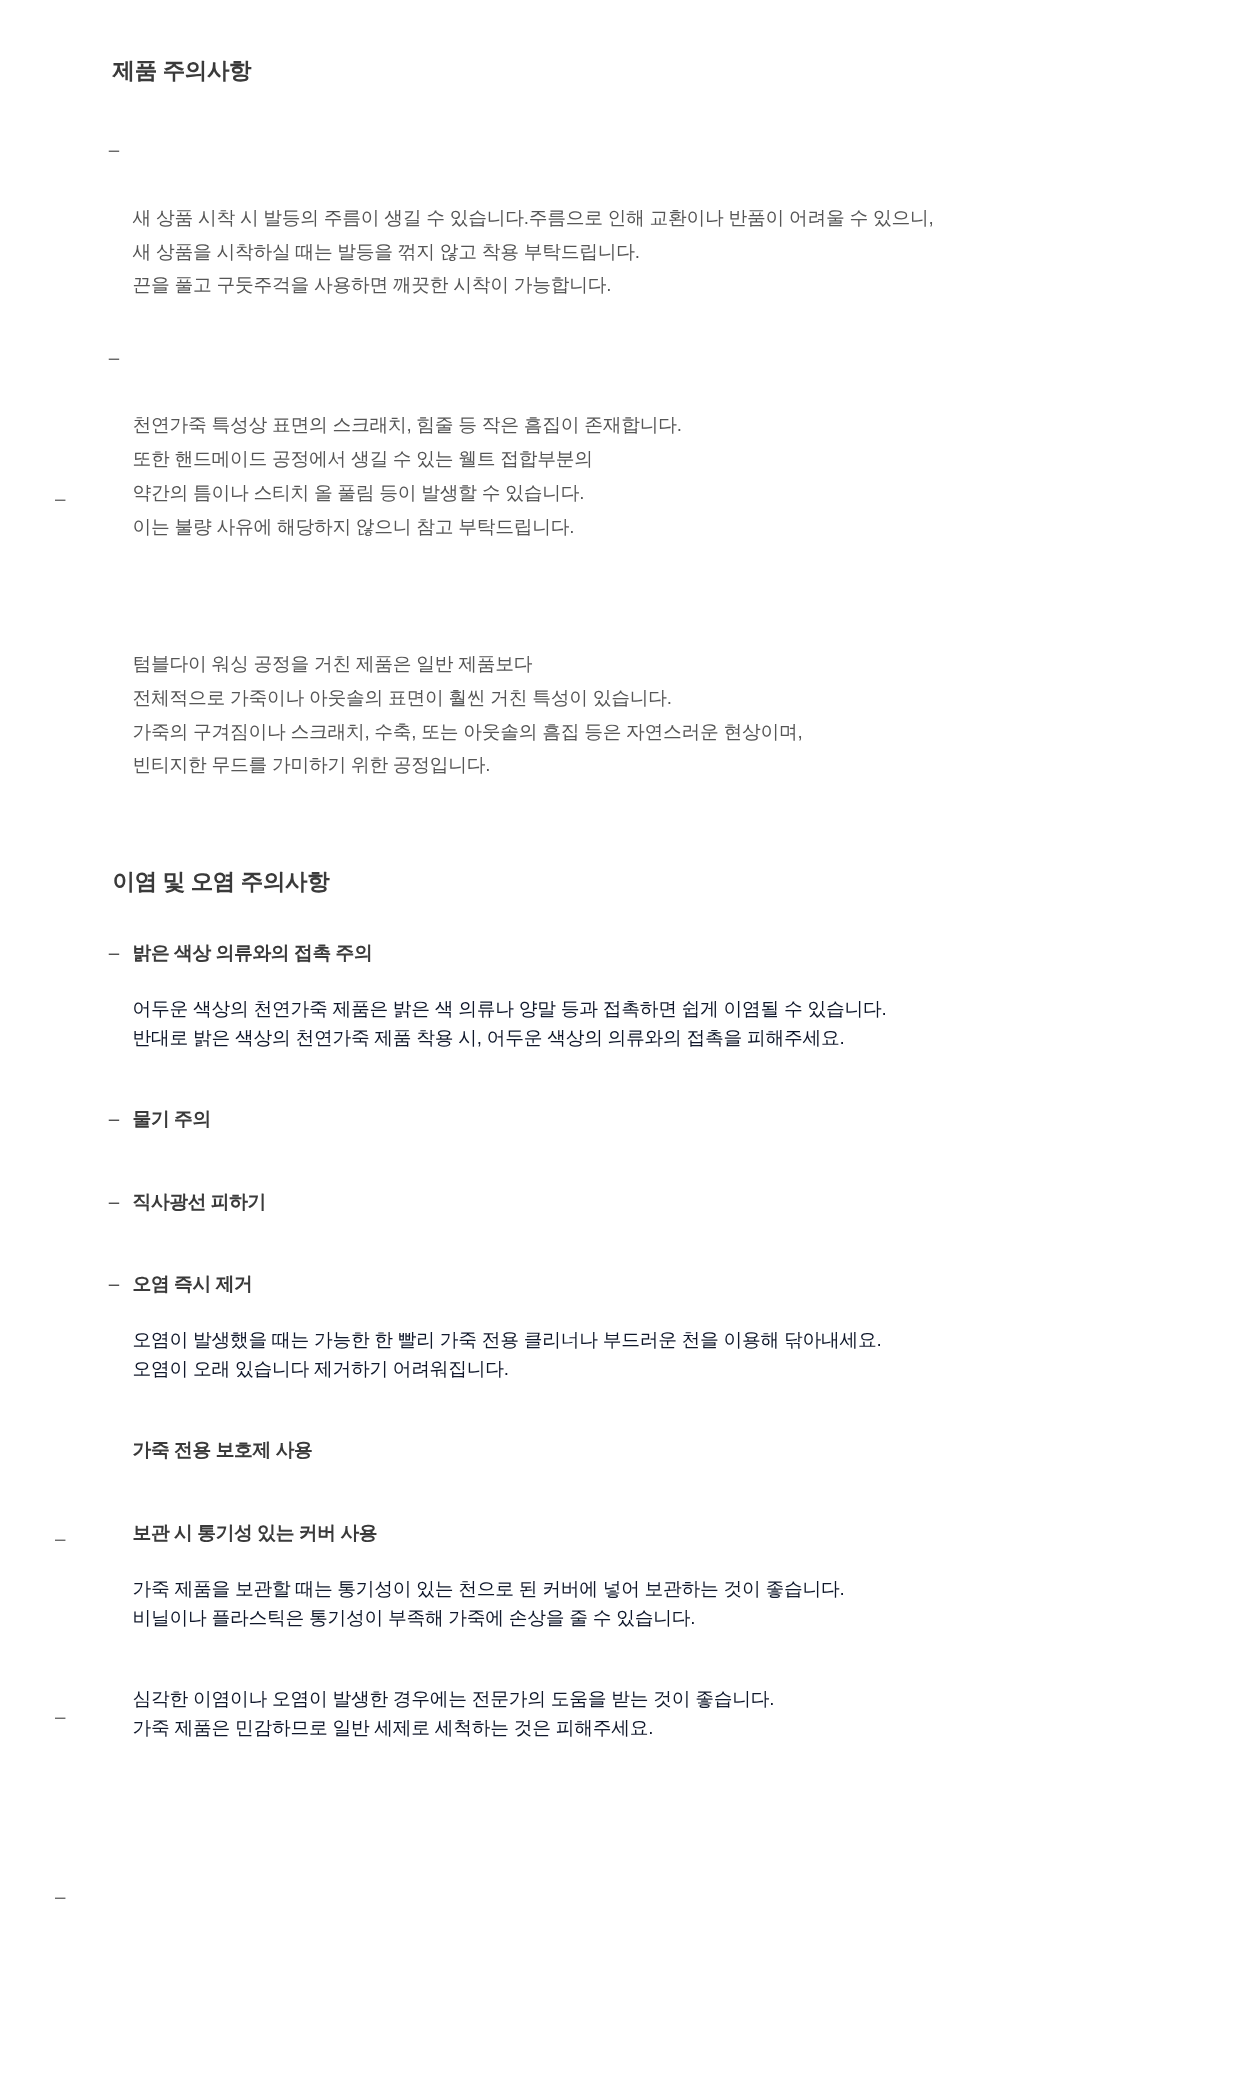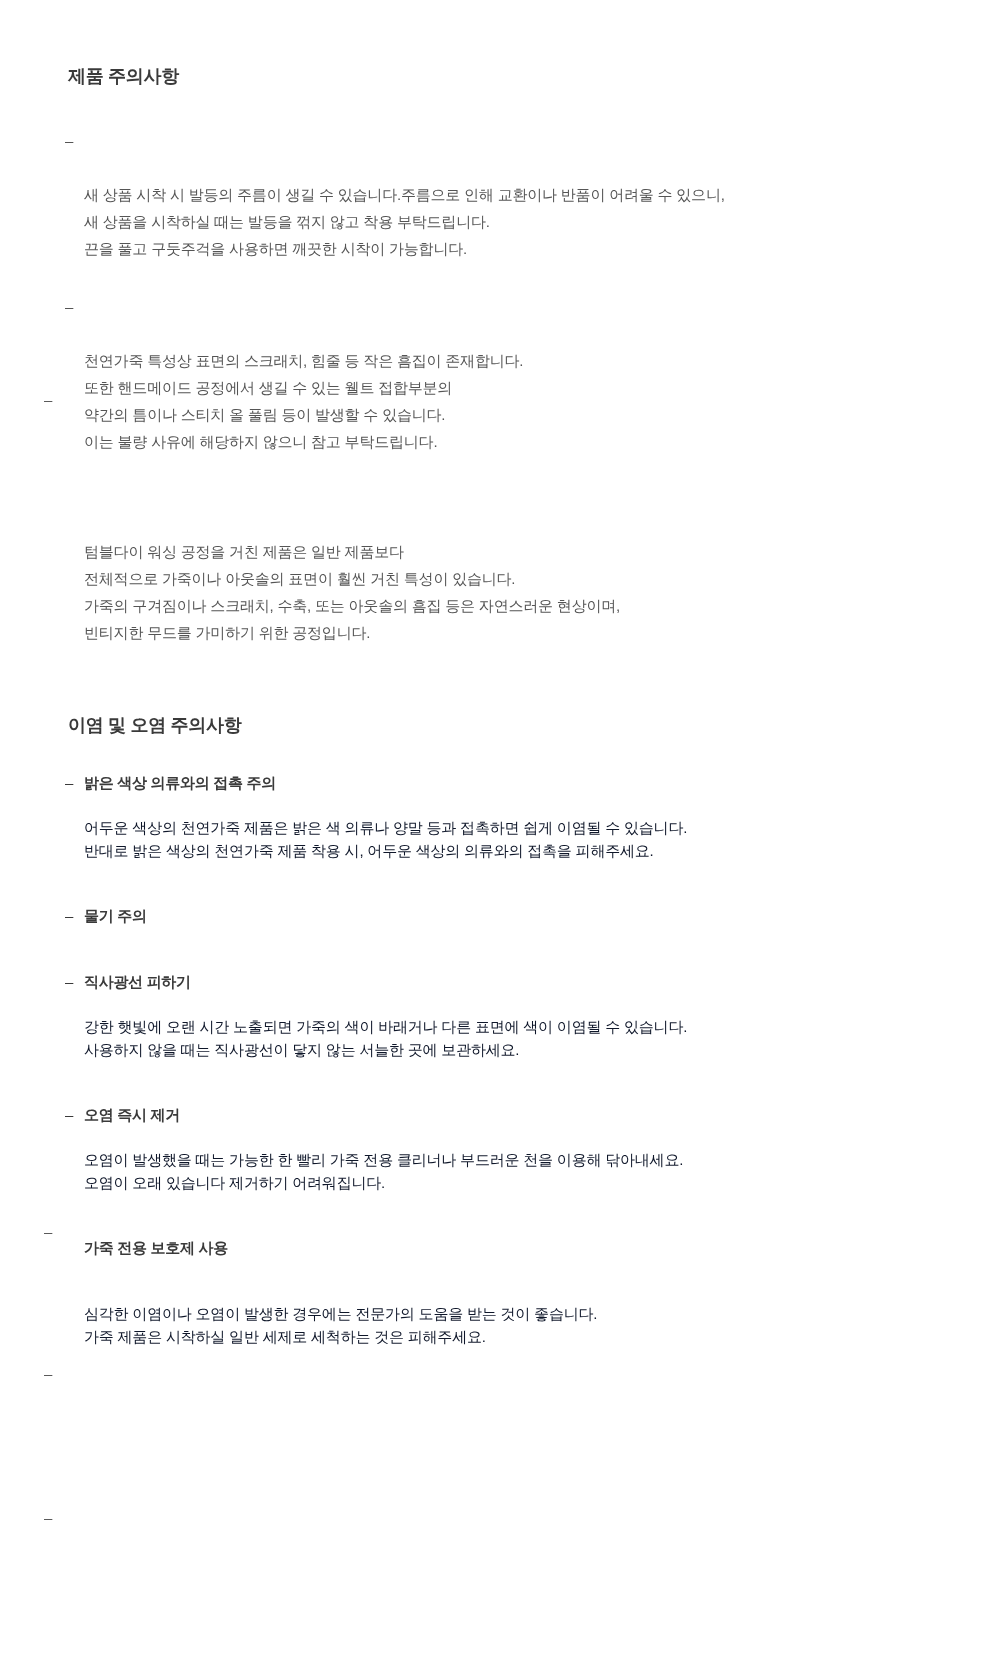--- a/index.html
+++ b/index.html
@@ -7,22 +7,21 @@
     width: 991px;
     height: 1679px;
     background: #ffffff;
     font-family: "Liberation Sans", "DejaVu Sans", sans-serif;
     position: relative;
     overflow: hidden;
   }
   .wrap {
     position: relative;
     box-sizing: border-box;
-    padding: 43px 50px 0 84px;
-    margin-top: 20px;
+    padding: 43px 50px 0 106px;
   }
   .section-title {
     margin: 0 0 0 -16px;
     font-size: 18px;
     line-height: 26px;
     font-weight: 700;
     color: #3a3a3a;
     letter-spacing: -0.3px;
   }
   .section-title.second { margin-top: 66px; }
@@ -126,44 +125,50 @@
         <span class="bullet-dash">–</span>
         <span>물기 주의</span>
       </div>
     </div>
 
     <div class="item">
       <div class="item-head">
         <span class="bullet-dash">–</span>
         <span>직사광선 피하기</span>
       </div>
-      <div class="item-body">강한 햇빛에 오랜 시간 노출되면 가죽의 색이 바래거나 다른 표면에 색이 이염될 수 있습니다.
-사용하지 않을 때는 직사광선이 닿지 않는 서늘한 곳에 보관하세요.</div>
     </div>
 
     <div class="item">
       <div class="item-head">
         <span class="bullet-dash">–</span>
         <span>오염 즉시 제거</span>
       </div>
       <div class="item-body">오염이 발생했을 때는 가능한 한 빨리 가죽 전용 클리너나 부드러운 천을 이용해 닦아내세요.
 오염이 오래 있습니다 제거하기 어려워집니다.</div>
     </div>
 
     <div class="item">
       <div class="item-head">
         <span class="bullet-dash"></span>
         <span>가죽 전용 보호제 사용</span>
       </div>
     </div>
 
+    <div class="item">
+      <div class="item-head">
+        <span class="bullet-dash"></span>
+        <span>보관 시 통기성 있는 커버 사용</span>
+      </div>
+      <div class="item-body">가죽 제품을 보관할 때는 통기성이 있는 천으로 된 커버에 넣어 보관하는 것이 좋습니다.
+비닐이나 플라스틱은 통기성이 부족해 가죽에 손상을 줄 수 있습니다.</div>
+    </div>
 
     <div class="item">
       <div class="item-body">심각한 이염이나 오염이 발생한 경우에는 전문가의 도움을 받는 것이 좋습니다.
-가죽 제품은 시착하실 일반 세제로 세척하는 것은 피해주세요.</div>
+가죽 제품은 민감하므로 일반 세제로 세척하는 것은 피해주세요.</div>
     </div>
 
   </div>
 </div>
 
 <span class="stray-dash d1">–</span>
 <span class="stray-dash d2">–</span>
 <span class="stray-dash d3">–</span>
 <span class="stray-dash d4">–</span>
 

